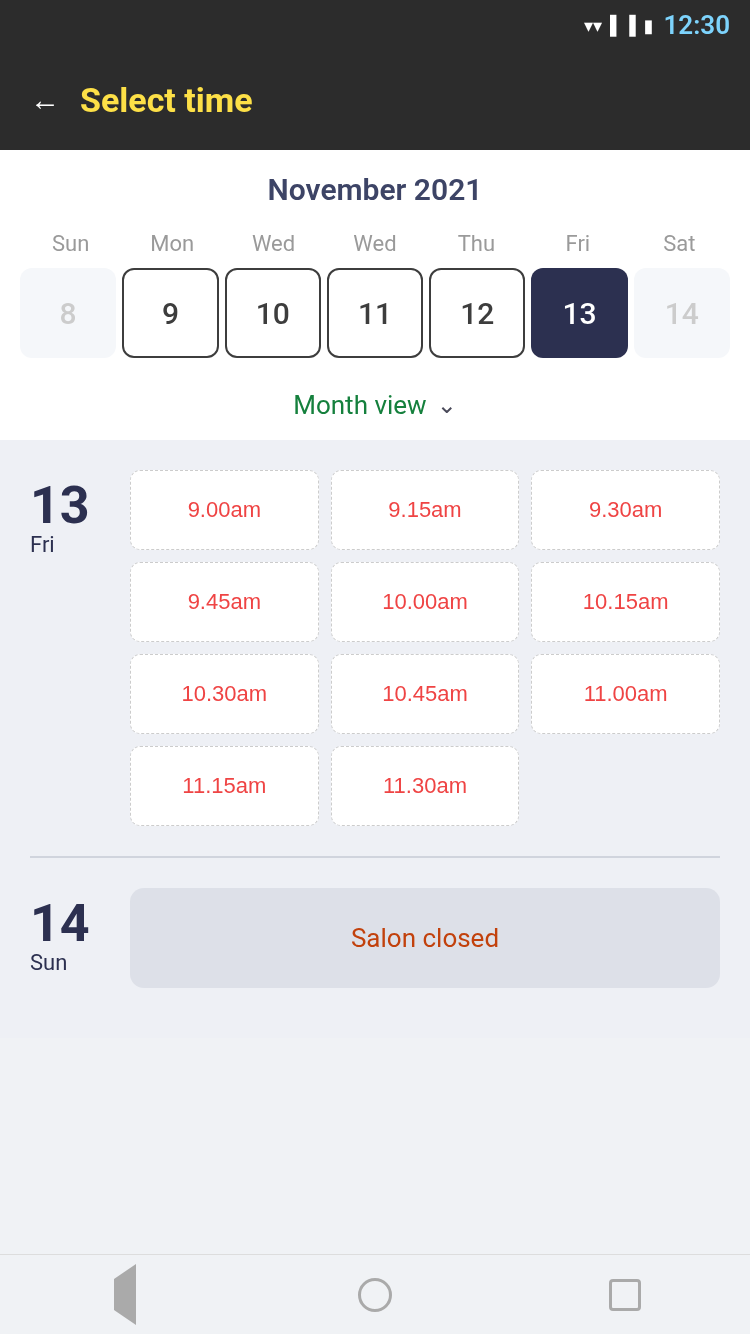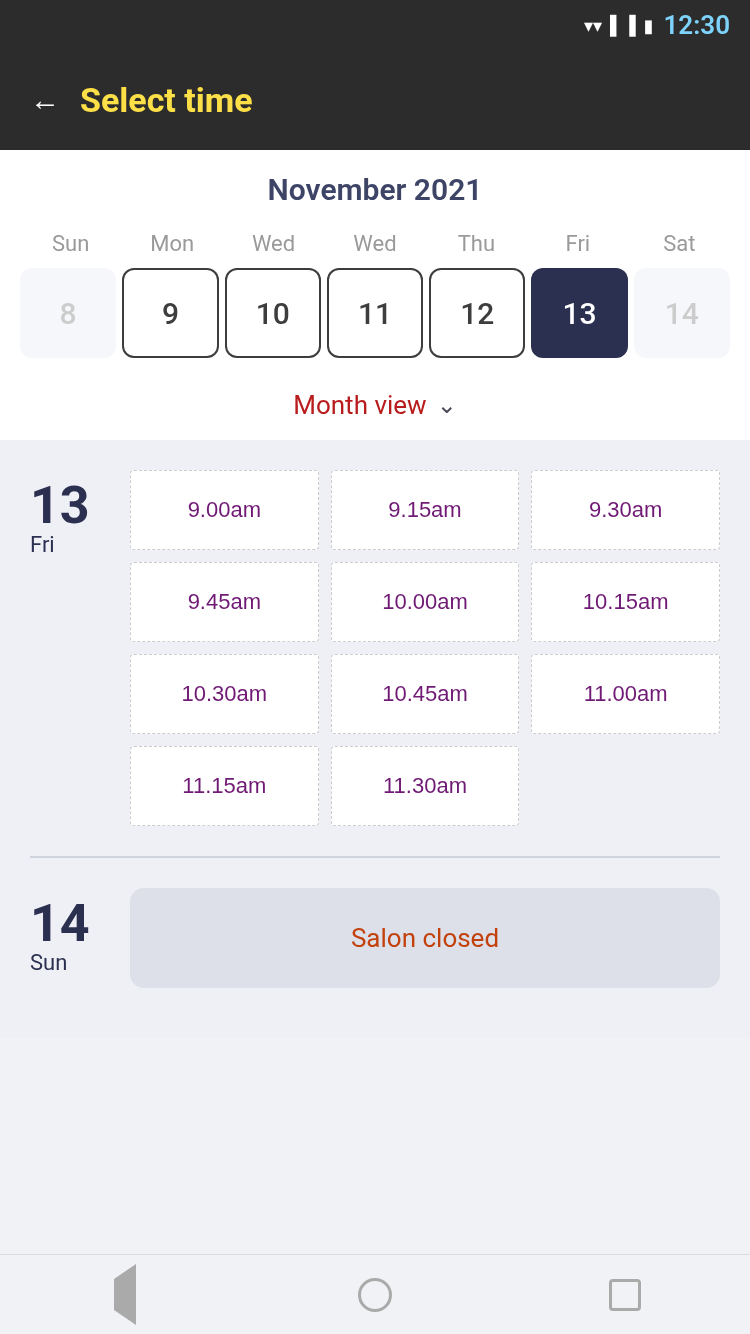--- a/index.html
+++ b/index.html
@@ -121,21 +121,21 @@
       display: flex;
       align-items: center;
       justify-content: center;
       gap: 10px;
       padding: 16px 0 20px;
       cursor: pointer;
       border-top: none;
     }
     .month-view-label {
       font-size: 26px;
-      color: #b91c1c;
+      color: #15803d;
     }
     .chevron-down {
       font-size: 24px;
       color: #4a4a5a;
     }
 
     
     .time-slots-section {
       background: #eef0f5;
       padding: 30px 30px 20px;
@@ -166,27 +166,27 @@
     }
 
     .slots-grid {
       flex: 1;
       display: grid;
       grid-template-columns: repeat(3, 1fr);
       gap: 12px;
     }
     .time-slot {
       background: white;
-      border-radius: 4px;
+      border-radius: 10px;
       height: 80px;
       display: flex;
       align-items: center;
       justify-content: center;
       font-size: 22px;
-      color: #701a75;
+      color: #ef4444;
       cursor: pointer;
       border: 1px dashed #ccc;
     }
 
     
     .section-divider {
       height: 2px;
       background: #d0d4dd;
       margin: 30px 0;
     }

